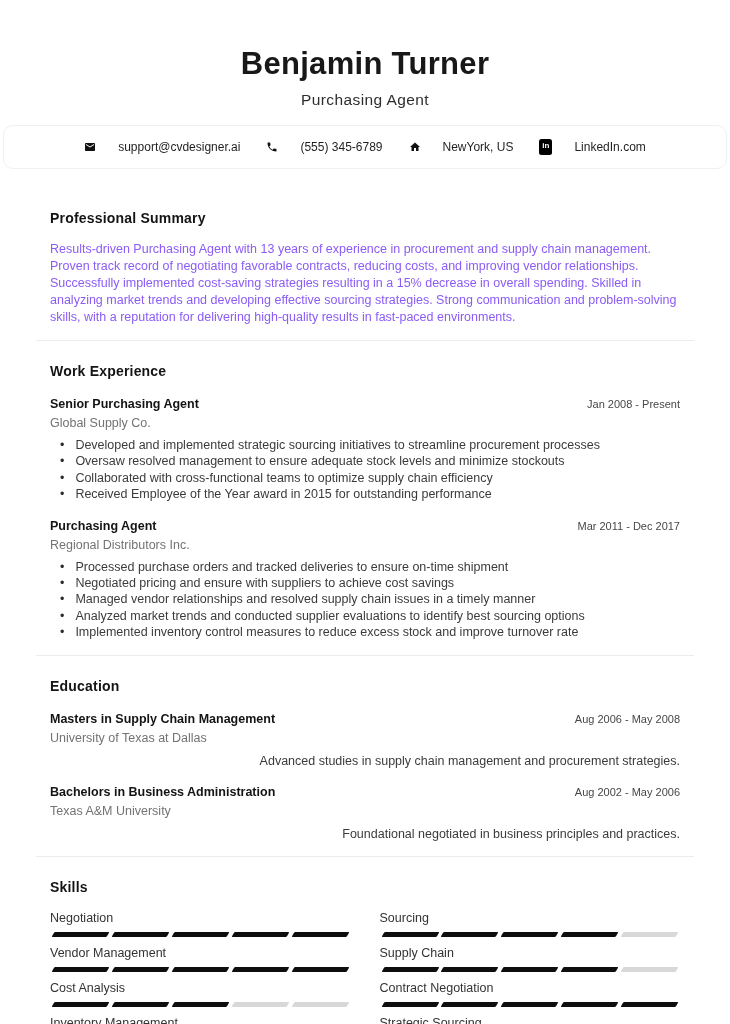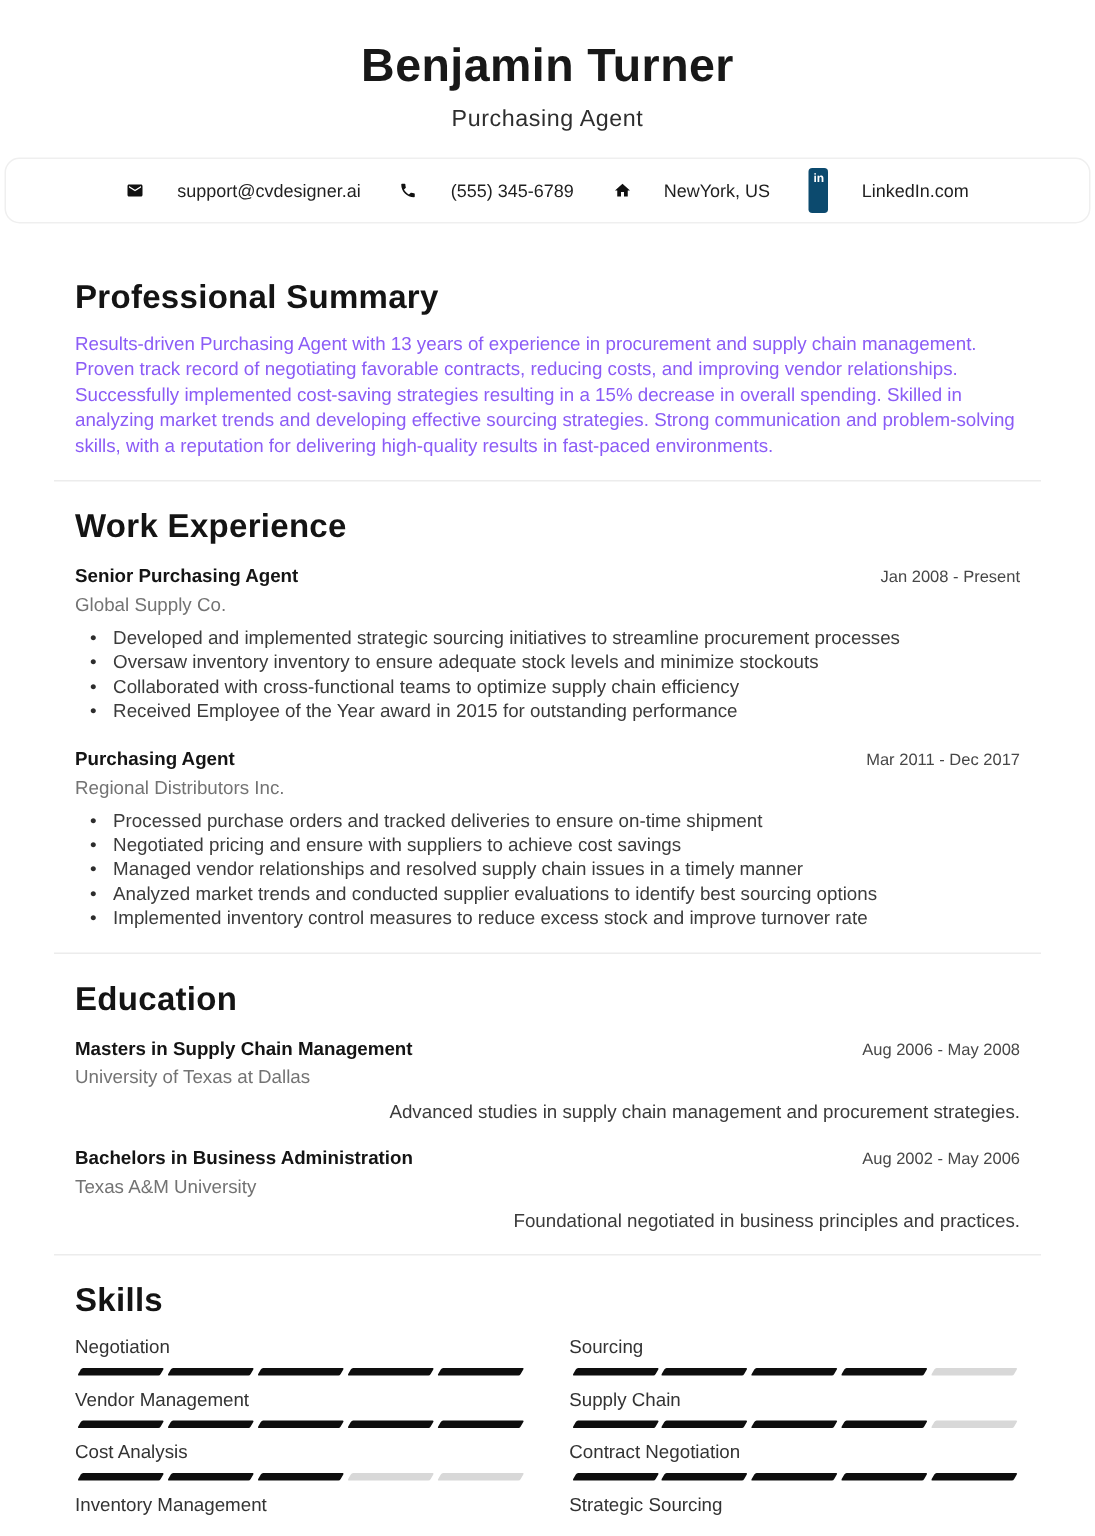--- a/index.html
+++ b/index.html
@@ -4,47 +4,47 @@
 <style>
   * { box-sizing: border-box; }
   html, body { margin: 0; padding: 0; }
   body {
     width: 730px; height: 1024px; overflow: hidden;
     background: #ffffff;
     font-family: "Liberation Sans", "DejaVu Sans", sans-serif;
     color: #3b3b3b;
   }
   
-  .resume-header { text-align: center; padding-top: 25px; }
+  .resume-header { text-align: center; padding-top: 45px; }
   .candidate-name {
     margin: 0; font-size: 31px; line-height: 38px; font-weight: 700;
     color: #181818; letter-spacing: .3px;
   }
   .candidate-title {
     margin-top: 7px; font-size: 15.5px; line-height: 19px;
     color: #2e2e2e; letter-spacing: .4px;
   }
   
   .contact-card {
     margin: 16px 3px 0; height: 44px;
     border: 1px solid #efefef; border-radius: 10px;
     display: flex; align-items: center; justify-content: center; gap: 26px;
     font-size: 12px; color: #1f1f1f; background: #fff;
   }
   .contact-item { display: flex; align-items: center; gap: 22px; }
   .contact-item svg { width: 12px; height: 12px; fill: #111; flex: 0 0 auto; }
   .linkedin-badge {
-    width: 13px; height: 30px; border-radius: 2.5px; background: #0c4a6e;
+    width: 13px; height: 16px; border-radius: 2.5px; background: #000000;
     color: #fff; font-size: 8px; font-weight: 700; line-height: 13px;
     text-align: center; flex: 0 0 auto;
   }
   
   main { padding: 0 50px; }
   .section-heading {
-    margin: 0; font-size: 22px; line-height: 20px; font-weight: 700;
+    margin: 0; font-size: 14px; line-height: 20px; font-weight: 700;
     color: #141414; letter-spacing: .2px;
   }
   .section { padding-bottom: 14px; }
   .section.first .section-heading { padding-top: 39px; }
   .section:not(.first) .section-heading { padding-top: 20px; }
   .divider { border: 0; border-top: 1px solid #ececec; margin: 0 -14px; }
   
   .summary-text {
     margin: 13px 0 0; font-size: 12.5px; line-height: 17px; color: #8b5cf6;
   }
@@ -118,21 +118,21 @@
     <h2 class="section-heading">Work Experience</h2>
     <div id="jobs-list">
         <article class="job">
           <div class="entry-head">
             <h3 class="entry-title">Senior Purchasing Agent</h3>
             <span class="entry-date">Jan 2008 - Present</span>
           </div>
           <div class="entry-sub">Global Supply Co.</div>
           <ul class="bullets">
             <li>Developed and implemented strategic sourcing initiatives to streamline procurement processes</li>
-            <li>Oversaw inventory inventory to ensure adequate stock levels and minimize stockouts</li>
+            <li>Oversaw resolved management to ensure adequate stock levels and minimize stockouts</li>
             <li>Collaborated with cross-functional teams to optimize supply chain efficiency</li>
             <li>Received Employee of the Year award in 2015 for outstanding performance</li>
           </ul>
         </article>
         <article class="job">
           <div class="entry-head">
             <h3 class="entry-title">Purchasing Agent</h3>
             <span class="entry-date">Mar 2011 - Dec 2017</span>
           </div>
           <div class="entry-sub">Regional Distributors Inc.</div>

